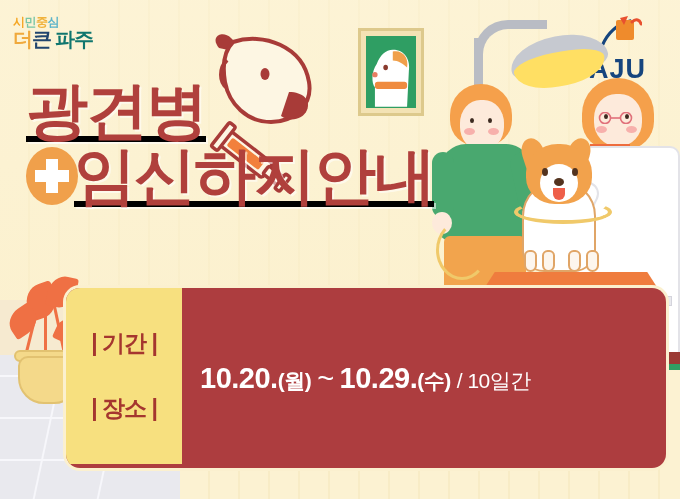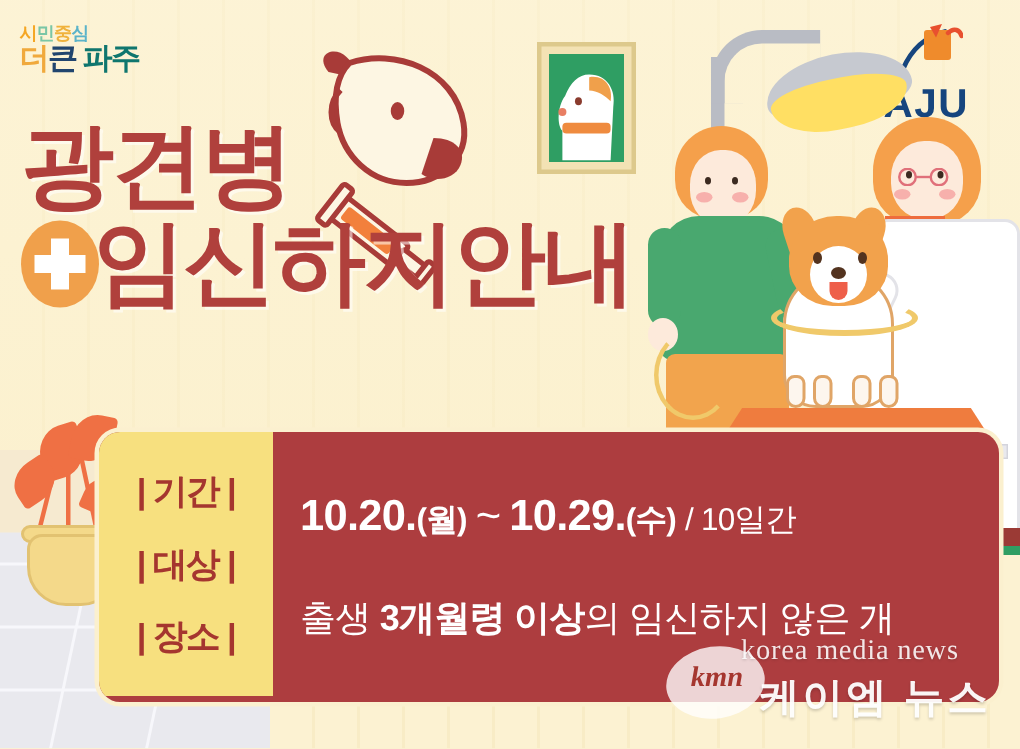--- a/index.html
+++ b/index.html
@@ -48,21 +48,21 @@
   .cl-line2 .d3{color:#0f766e;margin-left:4px;}
   
   .paju{position:absolute;right:16px;top:20px;width:110px;height:70px;}
   .paju-mark{position:absolute;right:22px;top:-4px;width:52px;height:34px;}
   .paju-text{
     position:absolute;left:0;top:34px;width:110px;text-align:center;
     color:#16457e;font-size:27px;font-weight:bold;letter-spacing:1px;
     font-family:"Liberation Sans",sans-serif;
   }
   
-  .headline{position:absolute;left:14px;top:82px;z-index:6;}
+  .headline{position:absolute;left:26px;top:82px;z-index:6;text-decoration:underline;}
   .hl-row{display:flex;align-items:center;}
   .hl1{
     font-size:62px;font-weight:bold;color:#b0403c;letter-spacing:-2px;
     line-height:.95;
     text-shadow:2px 2px 0 rgba(255,255,255,.55);
   }
   .hl2-wrap{display:flex;align-items:center;margin-top:6px;}
   .plus-badge{
     width:52px;height:58px;border-radius:50%;
     background:#f0a04b;display:flex;align-items:center;justify-content:center;
@@ -380,37 +380,27 @@
       <div class="table-top"></div>
       <div class="table-edge"></div>
       <div class="table-leg"></div>
       <div class="counter"></div>
     </div>
   </div>
 
   <div class="infobox">
     <div class="label-col">
       <div class="lbl">| 기간 |</div>
-      <div class="lbl">| 대상 |</div>
       <div class="lbl">| 장소 |</div>
     </div>
     <div class="val-col">
 
       <div class="val v-date">
         <span>10.20.</span><span class="sm">(월)</span><span class="thin" style="margin:0 6px;">~</span><span>10.29.</span><span class="sm">(수)</span><span class="sm thin" style="margin-left:6px;">/ 10일간</span>
       </div>
 
-      <div class="val v-target">
-        <span>출생 </span><b>3개월령 이상</b><span>의 임신하지 않은 개</span>
-      </div>
-
-
-    </div>
-  </div>
-
-  <div class="wm">
-    <div class="wm-blob"></div>
-    <div class="wm-kmn">kmn</div>
-    <div class="wm-en">korea media news</div>
-    <div class="wm-kr">케이엠 뉴스</div>
-  </div>
+
+
+    </div>
+  </div>
+
 
 </div>
 
 </body></html>

